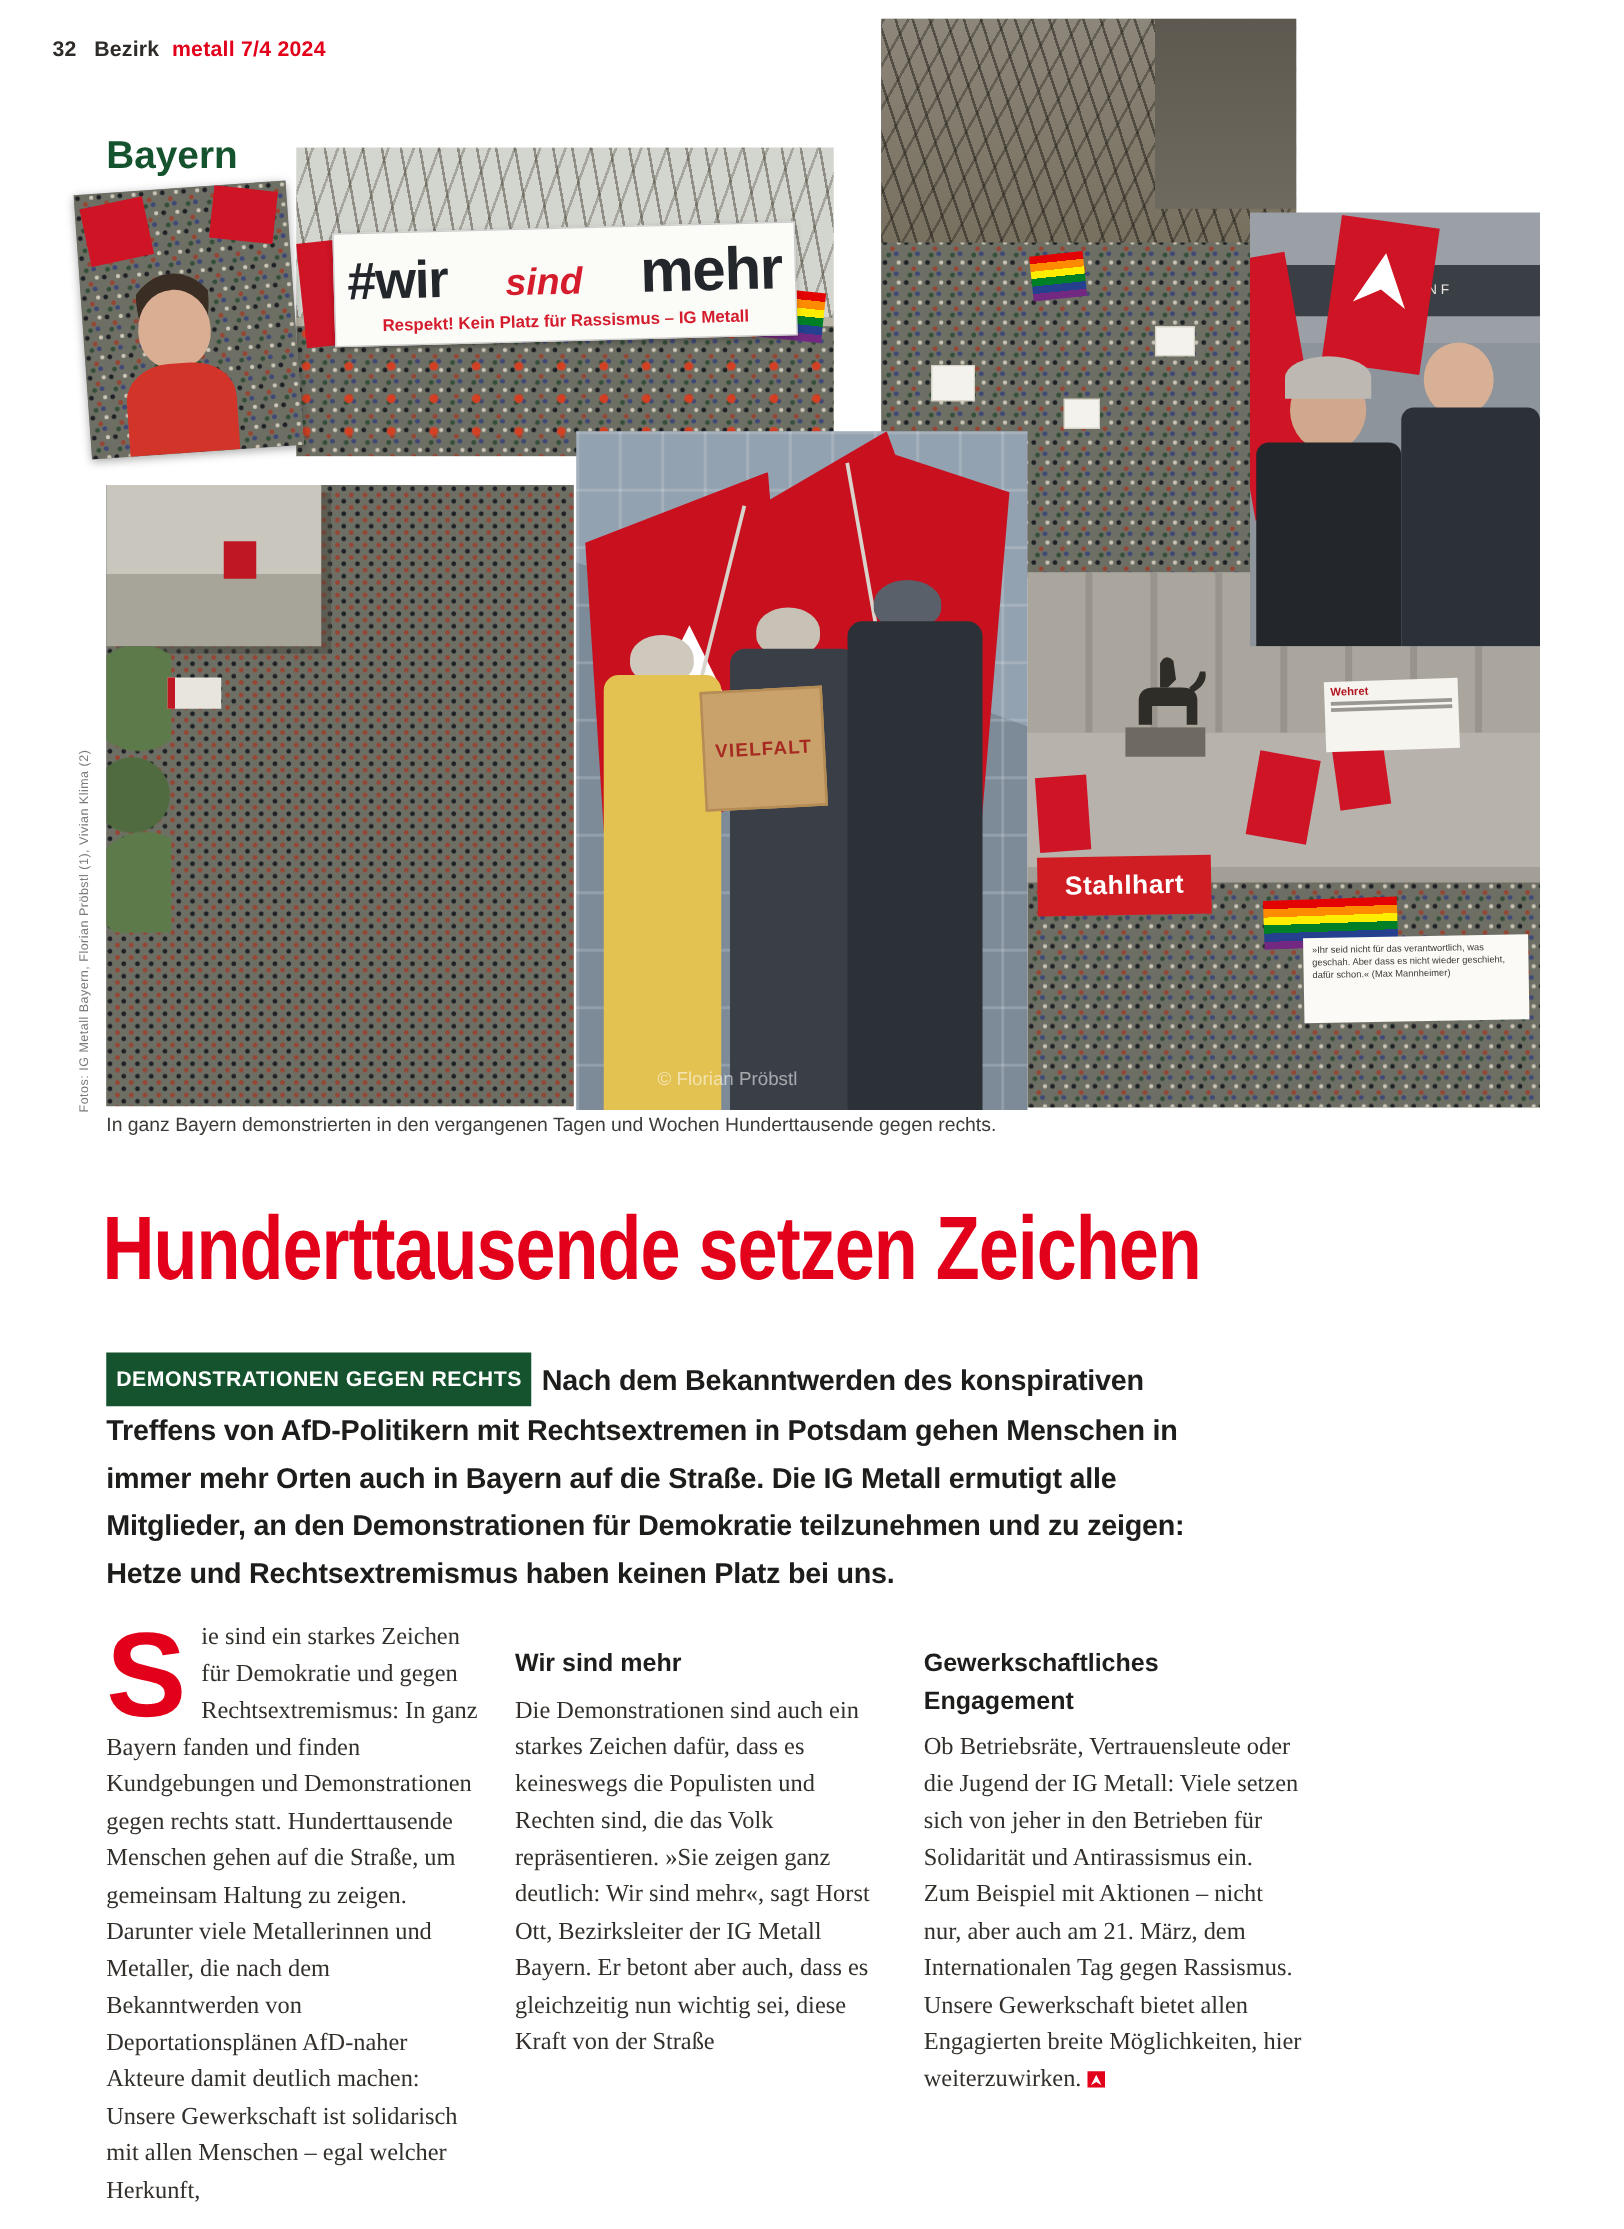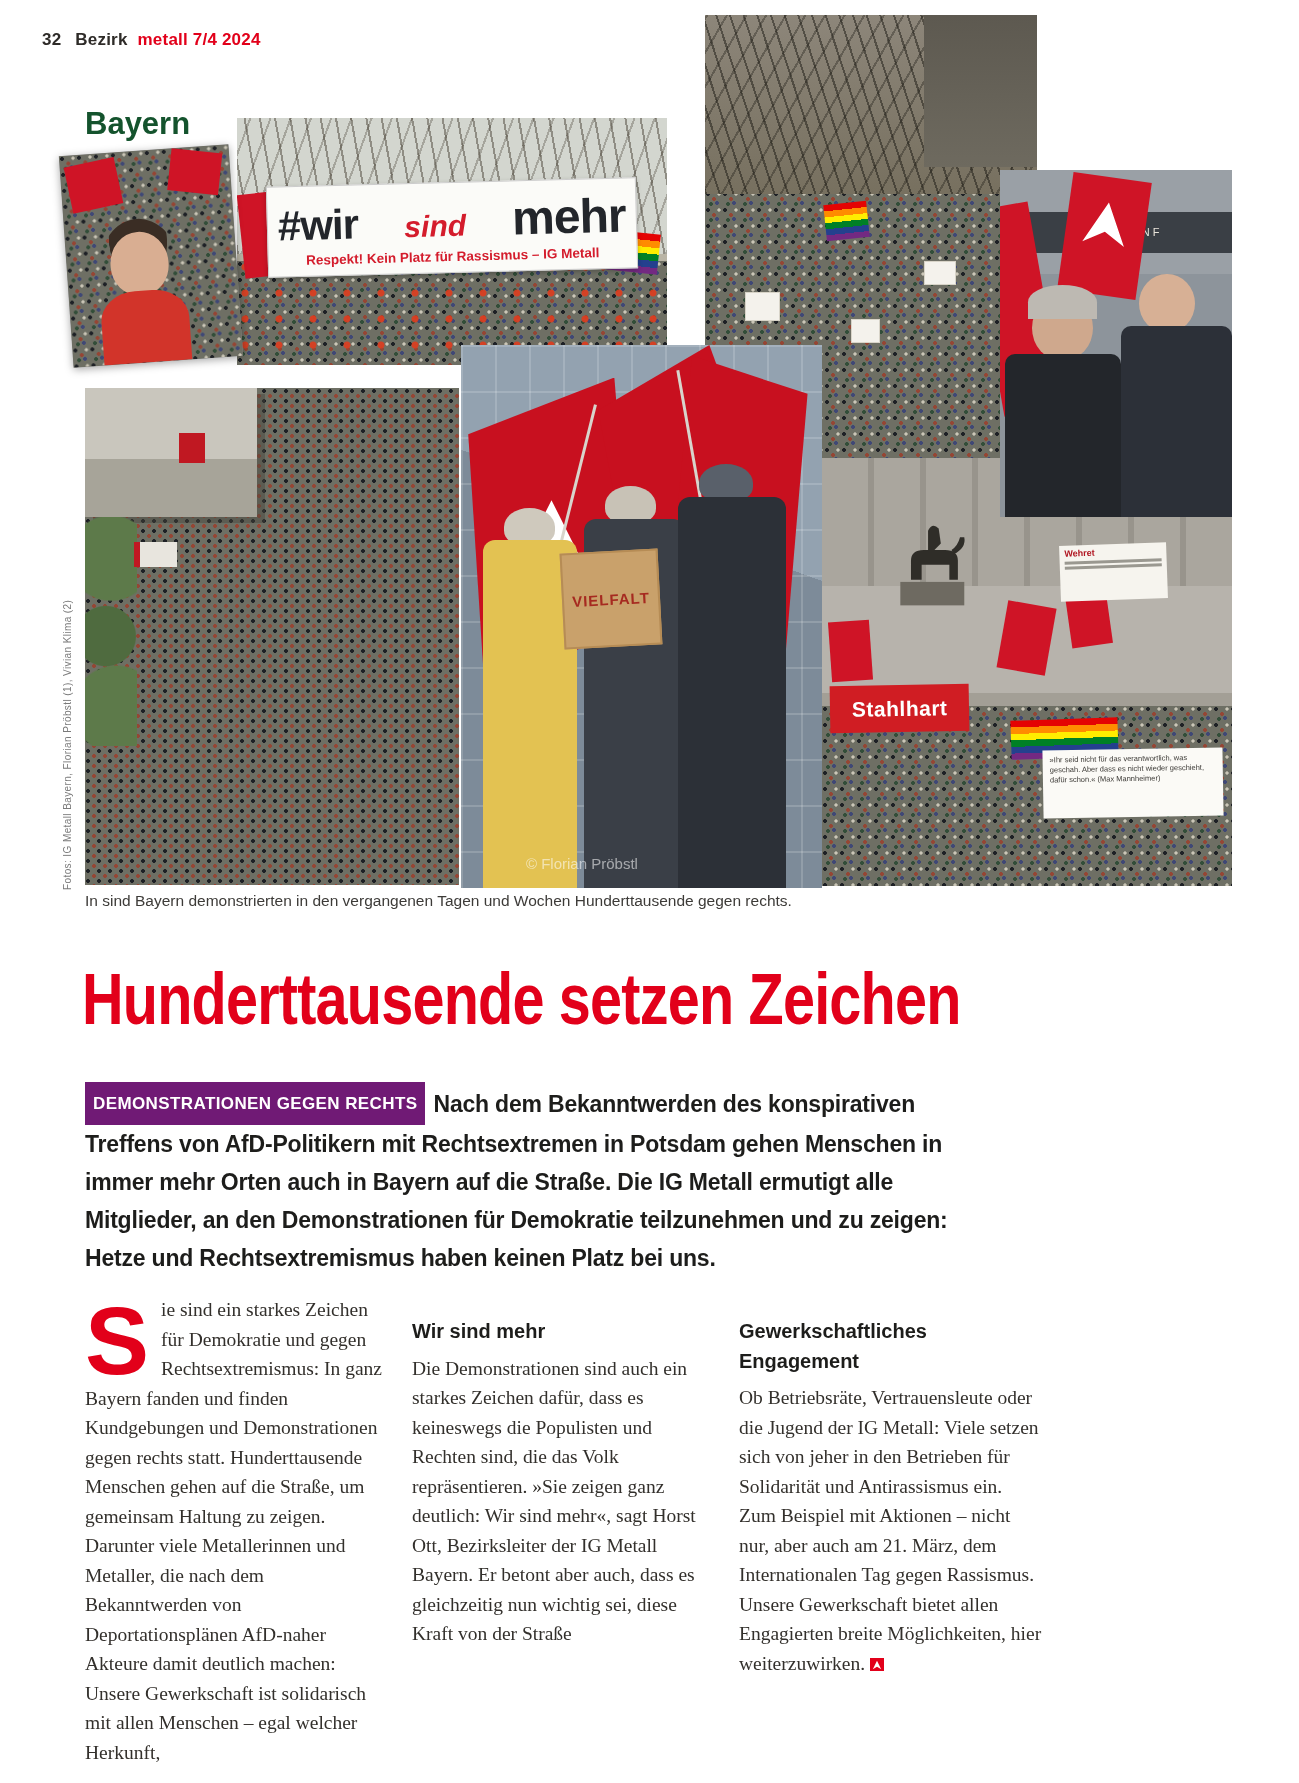--- a/index.html
+++ b/index.html
@@ -117,21 +117,21 @@
   .caption{position:absolute;left:85px;top:892px;font-size:15.5px;color:#3d3b38;}
 
   
   .headline{position:absolute;left:82px;top:958px;margin:0;color:#e2001a;
     font-size:72px;font-weight:bold;white-space:nowrap;letter-spacing:-1px;
     transform:scaleX(.8);transform-origin:left top;}
 
   
   .intro{position:absolute;left:85px;top:1082px;width:884px;margin:0;
     font-size:23px;font-weight:bold;line-height:38px;color:#1d1d1b;letter-spacing:-.2px;}
-  .kicker{display:inline-block;background:#701a75;color:#fff;font-size:17px;
+  .kicker{display:inline-block;background:#14532d;color:#fff;font-size:17px;
     padding:3px 8px 2px;margin-right:8px;letter-spacing:.4px;vertical-align:3px;}
 
   
   .columns{position:absolute;left:85px;top:1295px;width:957px;display:flex;gap:24px;}
   .col{width:303px;font-family:"Liberation Serif",serif;font-size:19.5px;line-height:29.5px;color:#33302c;}
   .col p{margin:0 0 0 0;}
   .dropcap{float:left;color:#e2001a;font-family:"Liberation Sans",sans-serif;font-weight:bold;
     font-size:96px;line-height:76px;margin:8px 12px 0 0;}
   .subhead{font-family:"Liberation Sans",sans-serif;font-weight:bold;font-size:20px;
     color:#1d1d1b;margin:22px 0 7px 0;}
@@ -252,21 +252,21 @@
       <div class="scrib"></div>
     </div>
     <div class="stahlhart">
       <span>Stahlhart</span>
     </div>
     <div class="quote">»Ihr seid nicht für das verantwortlich, was geschah. Aber dass es nicht wieder geschieht, dafür schon.« (Max Mannheimer)</div>
   </div>
 
   <div class="credit-vert">Fotos: IG Metall Bayern, Florian Pröbstl (1), Vivian Klima (2)</div>
 
-  <div class="caption">In sind Bayern demonstrierten in den vergangenen Tagen und Wochen Hunderttausende gegen rechts.</div>
+  <div class="caption">In ganz Bayern demonstrierten in den vergangenen Tagen und Wochen Hunderttausende gegen rechts.</div>
 
   <h1 class="headline">Hunderttausende setzen Zeichen</h1>
 
   <p class="intro"><span class="kicker">DEMONSTRATIONEN GEGEN RECHTS</span><span>Nach dem Bekanntwerden des konspirativen Treffens von AfD-Politikern mit Rechtsextremen in Potsdam gehen Menschen in immer mehr Orten auch in Bayern auf die Straße. Die IG Metall ermutigt alle Mitglieder, an den Demonstrationen für Demokratie teilzunehmen und zu zeigen: Hetze und Rechtsextremismus haben keinen Platz bei uns.</span></p>
 
   <div class="columns">
     <div class="col">
       <p><span class="dropcap">S</span><span>ie sind ein starkes Zeichen für Demokratie und gegen Rechtsextremismus: In ganz Bayern fanden und finden Kundgebungen und Demonstrationen gegen rechts statt. Hunderttausende Menschen gehen auf die Straße, um gemeinsam Haltung zu zeigen. Darunter viele Metallerinnen und Metaller, die nach dem Bekanntwerden von Deportationsplänen AfD-naher Akteure damit deutlich machen: Unsere Gewerkschaft ist solidarisch mit allen Menschen – egal welcher Herkunft,</span></p>
     </div>
     <div class="col">

